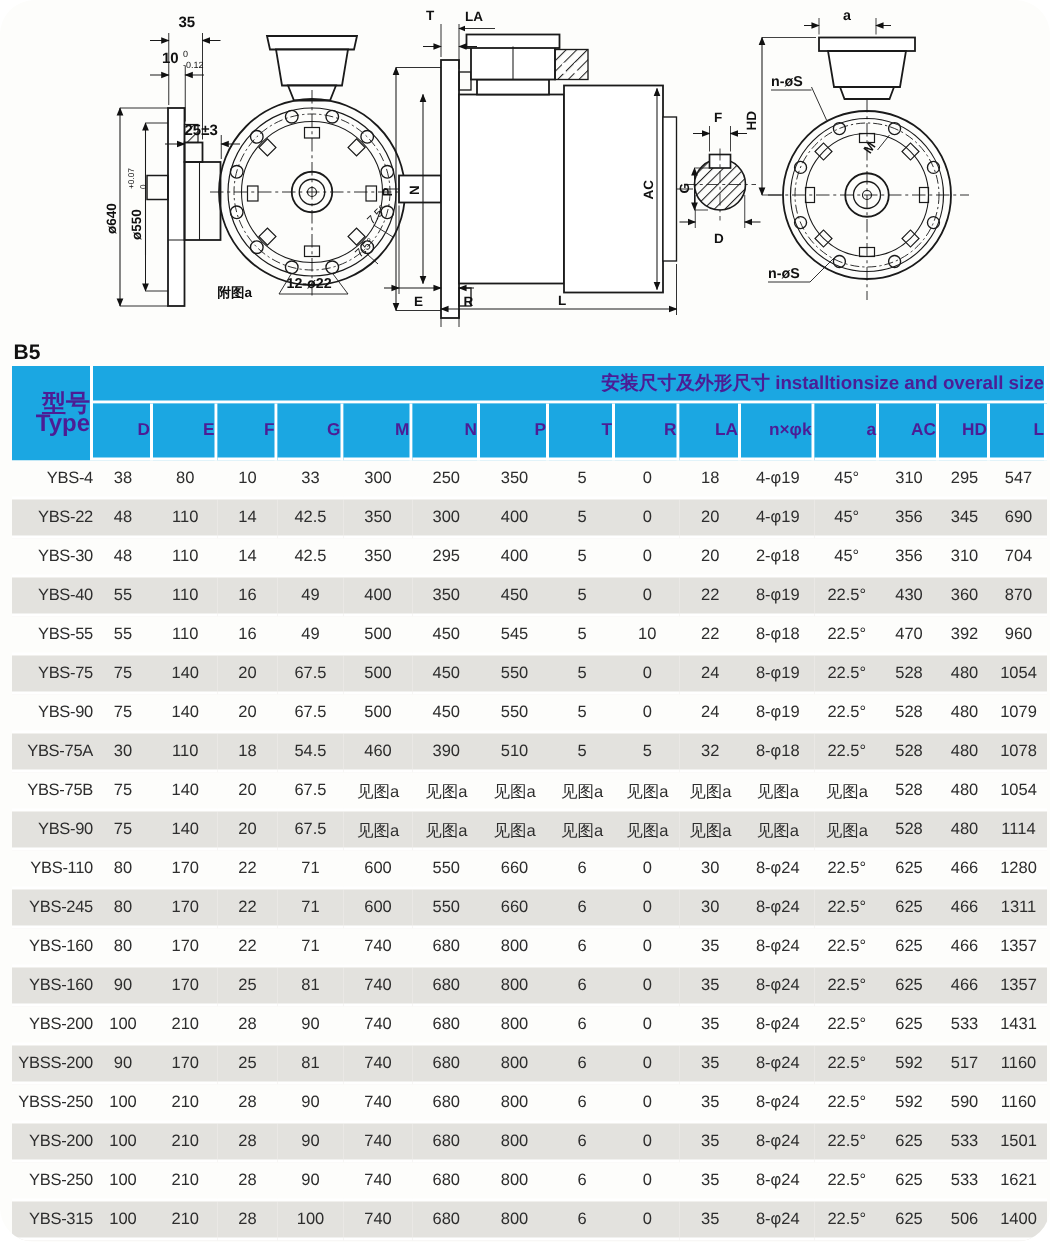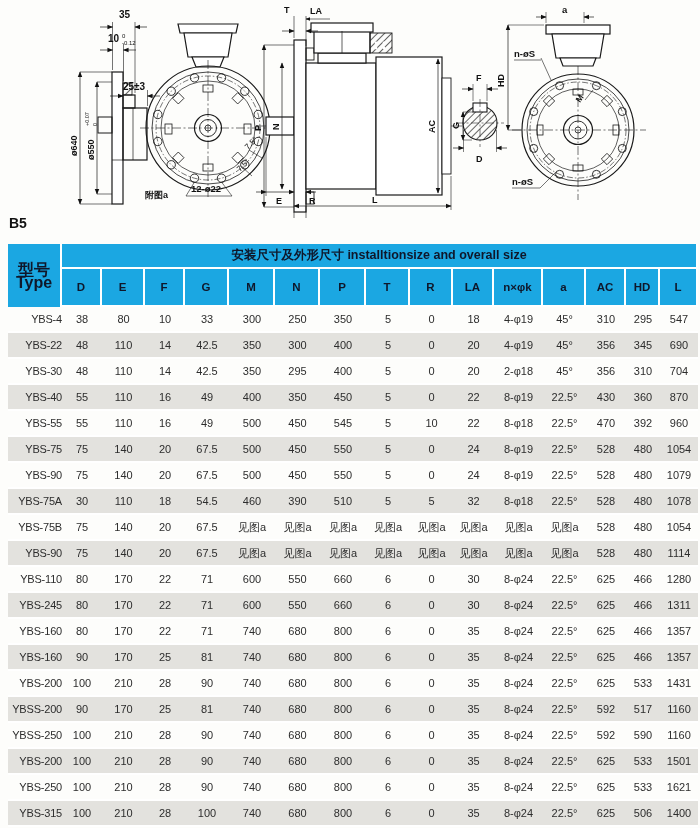--- a/index.html
+++ b/index.html
@@ -3,33 +3,33 @@
 <meta charset="utf-8">
 <style>
   :root{
     --header-bg:#1ba7e2;
     --stripe-bg:#e3e2de;
     --ink:#2d2d2d;
     --line:#1a1a1a;
   }
   html,body{margin:0;padding:0;}
   body{font-family:"Liberation Sans",sans-serif;background:#fff;}
-  .page{position:relative;width:700px;height:828px;background:#fdfdfb;overflow:hidden;}
+  .page{position:relative;width:700px;height:828px;background:#fdfdfb;overflow:hidden;border-radius:23px;}
   .drawing{position:absolute;left:0;top:0;width:700px;height:220px;}
   .drawing text{fill:#111;font-family:"Liberation Sans",sans-serif;}
-  .section-label{position:absolute;left:9px;top:215px;font-size:14px;font-weight:bold;color:#111;}
+  .section-label{position:absolute;left:9px;top:226px;font-size:14px;font-weight:bold;color:#111;}
   table.dim-table{
     position:absolute;left:8px;top:244px;width:685px;
     table-layout:fixed;border-collapse:separate;border-spacing:0;
     font-size:11px;color:var(--ink);
   }
   .dim-table thead th{
-    background:var(--header-bg);color:#0f172a;font-weight:bold;
+    background:var(--header-bg);color:#4c1d95;font-weight:bold;
     border-right:2px solid #fff;border-bottom:2px solid #fff;
-    padding:0;vertical-align:middle;text-align:center;
+    padding:0;vertical-align:middle;text-align:right;
   }
   .dim-table th.model-th{font-size:16px;line-height:13px;border-bottom:none;}
   .dim-table th.span-th{height:23px;font-size:12.5px;}
   .dim-table tr.col-row th{height:36px;font-size:11.5px;}
   .dim-table tbody td{
     height:24px;text-align:center;vertical-align:middle;
     border-bottom:2px solid #fff;background:#fdfdfb;padding:0;
   }
   .dim-table tbody tr.stripe td{background:var(--stripe-bg);}
   .dim-table tbody td.type-cell{text-align:right;padding-left:3px;letter-spacing:-0.2px;}

